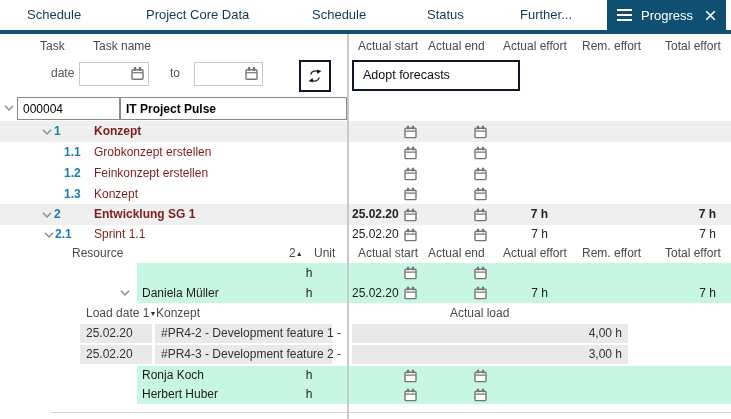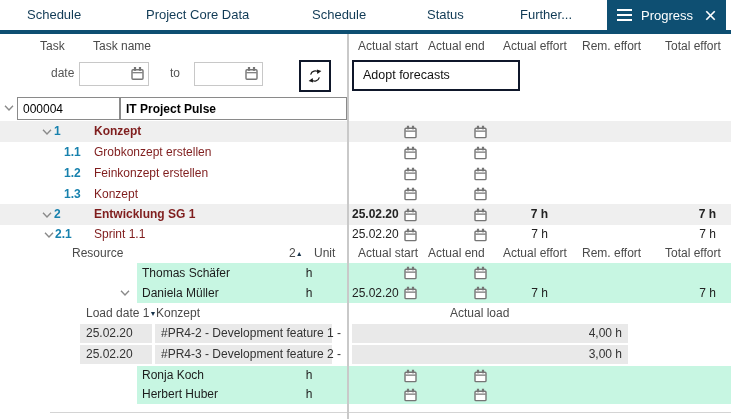--- a/index.html
+++ b/index.html
@@ -239,21 +239,20 @@
     <span class="colh" style="left:314px;position:absolute">Unit</span>
     <span class="colh" style="left:358px;position:absolute">Actual start</span>
     <span class="colh" style="left:428px;position:absolute">Actual end</span>
     <span class="colh" style="left:503px;position:absolute">Actual effort</span>
     <span class="colh" style="left:582px;position:absolute">Rem. effort</span>
     <span class="colh" style="left:665px;position:absolute">Total effort</span>
   </div>
 
   <div class="row" style="top:263px;height:20px;line-height:20px">
     <div class="gbg"></div>
-    <span class="rname">Thomas Schäfer</span>
     <span class="unit">h</span>
     <svg class="cal ccal c1" style="z-index:1">
         <use href="#ic-cal"></use>
       </svg>
     <svg class="cal ccal c2" style="z-index:1">
         <use href="#ic-cal"></use>
       </svg>
   </div>
 
   <div class="row" style="top:283px;height:20px;line-height:20px">

